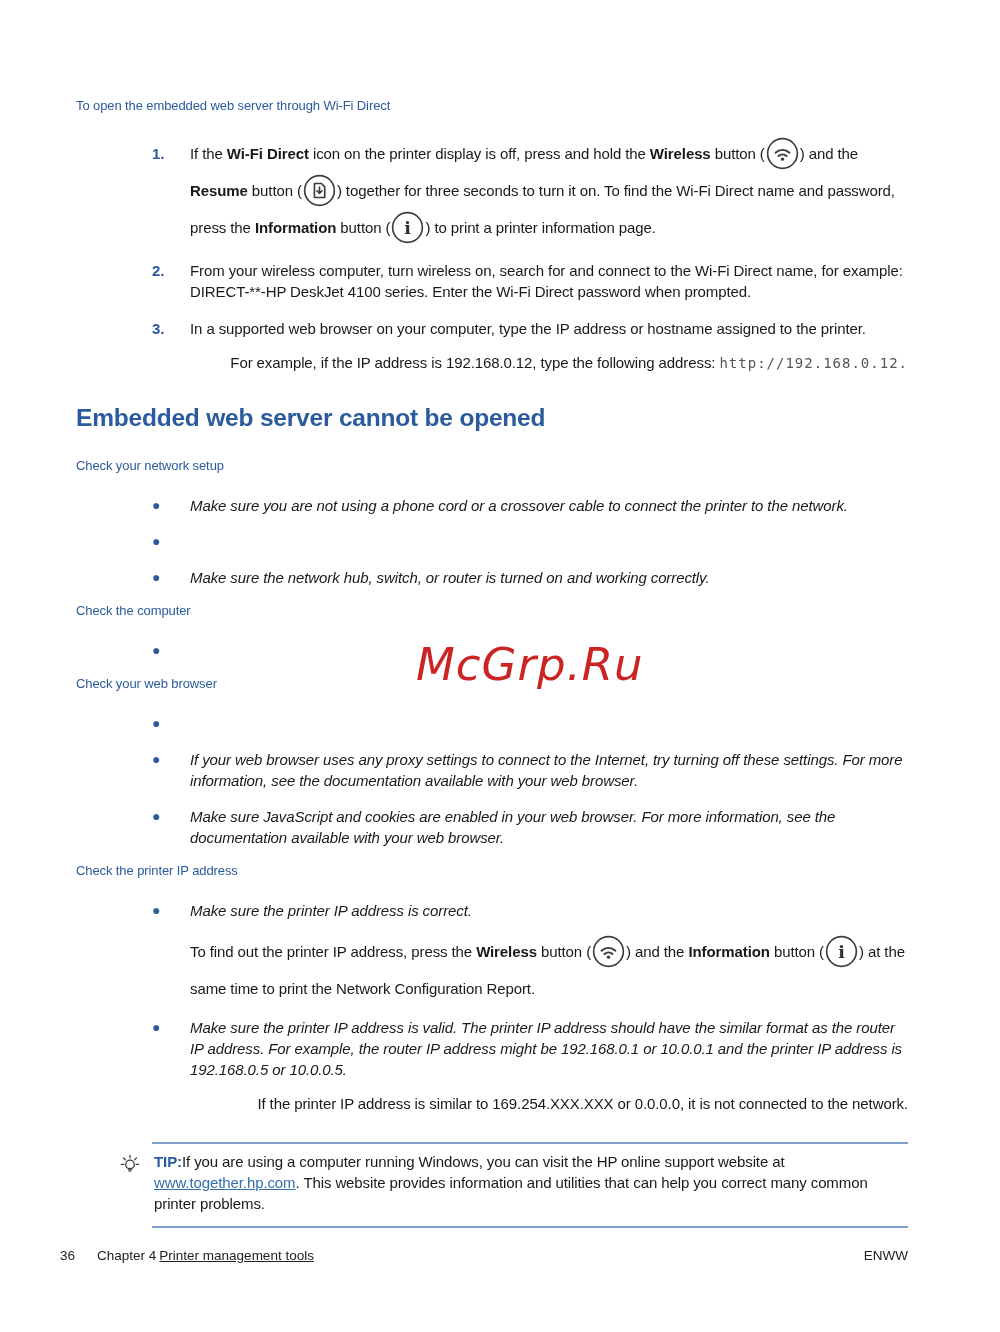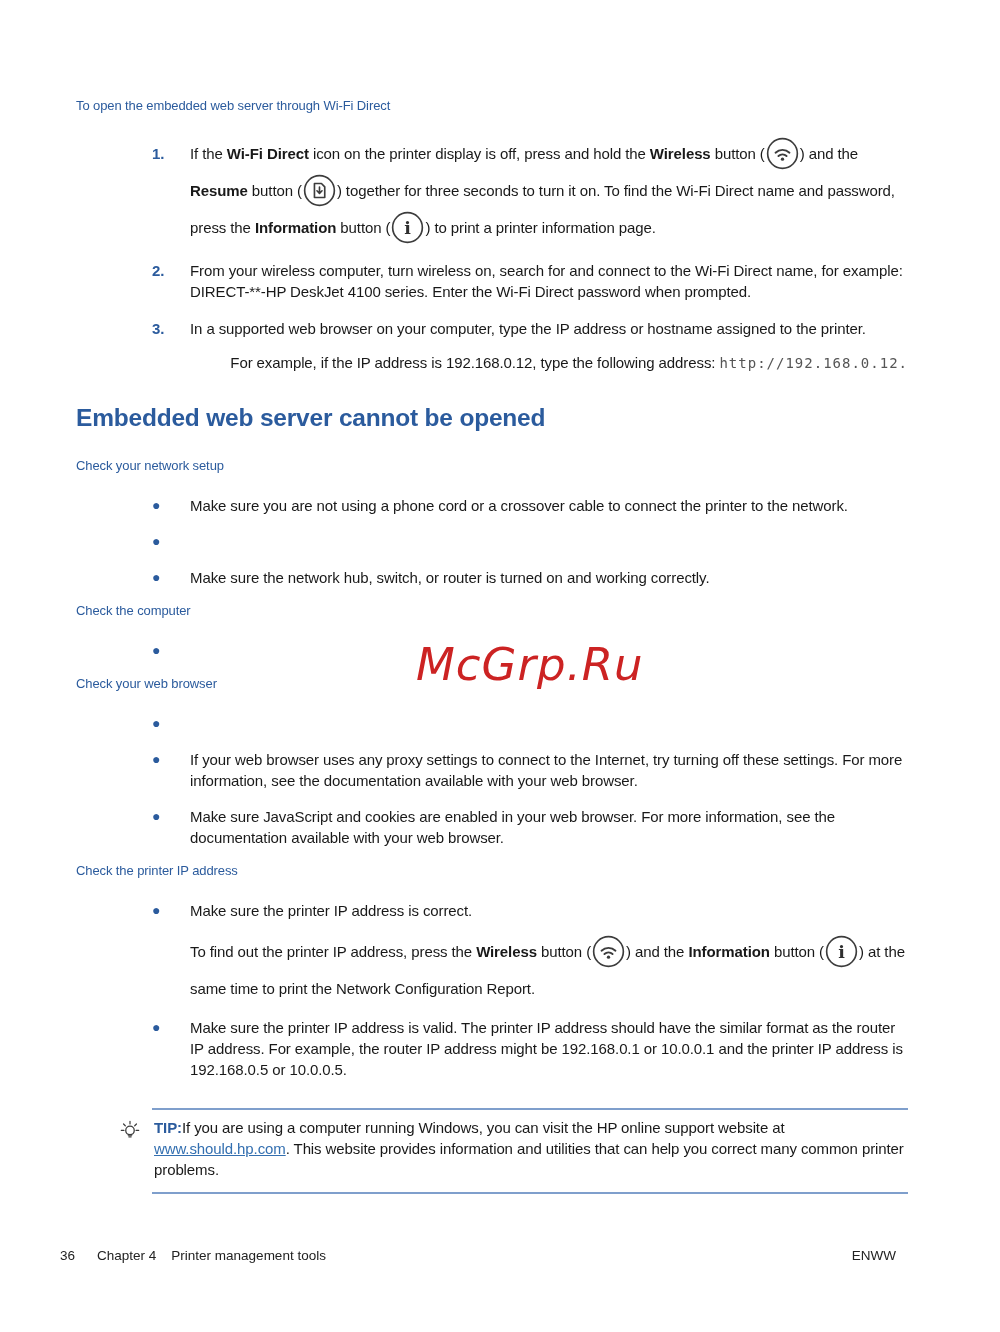--- a/index.html
+++ b/index.html
@@ -39,21 +39,21 @@
   .norm { line-height: 21px; }
   .indent-p { margin: 13px 0 0 0; padding-left: 114px; width: 832px; }
   .indent-p p, .indent-p { line-height: 21px; text-align: right; }
   .indent-tall { margin: 12px 0 6px 0; padding-left: 114px; width: 832px; line-height: 37px; }
   .bullet { display: flex; padding-left: 76px; margin-bottom: 15px; }
   .bullet .dot {
     width: 38px; flex: none;
     color: var(--blue, #2b5b9d);
     font-size: 14px; line-height: 21px;
   }
-  .bullet p { margin: 0; width: 718px; line-height: 21px; }
+  .bullet p { margin: 0; width: 718px; line-height: 21px; font-style: italic; }
   .mt { margin-top: 26px; }
   a.doclink {
     color: var(--link, #336fb0);
     text-decoration: underline;
     cursor: pointer;
   }
   .mono {
     font-family: "DejaVu Sans Mono", "Liberation Mono", monospace;
     font-size: 14px; color: #555; letter-spacing: 1px;
   }
@@ -74,26 +74,26 @@
   .tiplabel { color: var(--blue, #2b5b9d); font-weight: bold; margin-right: 0; }
   .watermark {
     position: absolute; left: 416px; top: 638px;
     font-size: 45px; font-style: italic;
     font-family: "DejaVu Sans", sans-serif;
     color: var(--red, #cc2323);
     letter-spacing: 1px;
     pointer-events: none;
   }
   .footer {
-    position: absolute; left: 60px; right: 104px; top: 1248px;
+    position: absolute; left: 60px; right: 92px; top: 1248px;
     display: flex; align-items: baseline;
     font-size: 13.5px; color: #222; letter-spacing: 0;
   }
   .footer .chap { margin-left: 22px; }
-  .footer .chaptitle { margin-left: 15px; }
+  .footer .chaptitle { margin-left: 3px; text-decoration: underline; }
   .footer .region { margin-left: auto; }
   svg .stroke { stroke: #3c3c3c; fill: none; }
 </style>
 </head>
 <body>
 
 <div class="page">
 
   <div class="watermark">McGrp.Ru</div>
 
@@ -172,28 +172,29 @@
           <circle cx="17" cy="22.8" r="1.7" fill="#3c3c3c"></circle>
         </svg></span><span>) and the </span><b>Information</b><span> button (</span><span class="icn"><svg viewBox="0 0 34 34" width="33" height="33">
           <circle class="stroke" cx="17" cy="17" r="15.3" stroke-width="1.7"></circle>
           <text x="17" y="24" text-anchor="middle" font-family="DejaVu Serif, serif" font-size="18" font-weight="bold" fill="#2f2f2f">i</text>
         </svg></span><span>) at the same time to print the Network Configuration Report.</span></p>
 
   <div class="bullet" style="margin-top:10px; margin-bottom:0;">
     <span class="dot">●</span>
     <p>Make sure the printer IP address is valid. The printer IP address should have the similar format as the router IP address. For example, the router IP address might be 192.168.0.1 or 10.0.0.1 and the printer IP address is 192.168.0.5 or 10.0.0.5.</p>
   </div>
+  <p class="indent-p">If the printer IP address is similar to 169.254.XXX.XXX or 0.0.0.0, it is not connected to the network.</p>
 
   <div class="tip">
     <span class="bulb"><svg viewBox="0 0 26 26" width="24" height="24">
           <circle class="stroke" cx="13" cy="13.5" r="4.6" stroke-width="1.4"></circle>
           <path class="stroke" d="M11.2 18.6 h3.6 M11.7 20.4 h2.6" stroke-width="1.3" stroke-linecap="round"></path>
           <path class="stroke" d="M13 6.4 V3.6 M7.9 8.4 L6 6.5 M18.1 8.4 L20 6.5 M6.4 13.5 H3.6 M19.6 13.5 H22.4" stroke-width="1.3" stroke-linecap="round"></path>
         </svg></span>
-    <p><b class="tiplabel">TIP:</b><span>If you are using a computer running Windows, you can visit the HP online support website at </span><a class="doclink">www.should.hp.com</a><span>. This website provides information and utilities that can help you correct many common printer problems.</span></p>
+    <p><b class="tiplabel">TIP:</b><span>If you are using a computer running Windows, you can visit the HP online support website at </span><a class="doclink">www.together.hp.com</a><span>. This website provides information and utilities that can help you correct many common printer problems.</span></p>
   </div>
 
   <div class="footer">
     <span>36</span>
     <span class="chap">Chapter 4</span>
     <span class="chaptitle">Printer management tools</span>
     <span class="region">ENWW</span>
   </div>
 
 </div>

